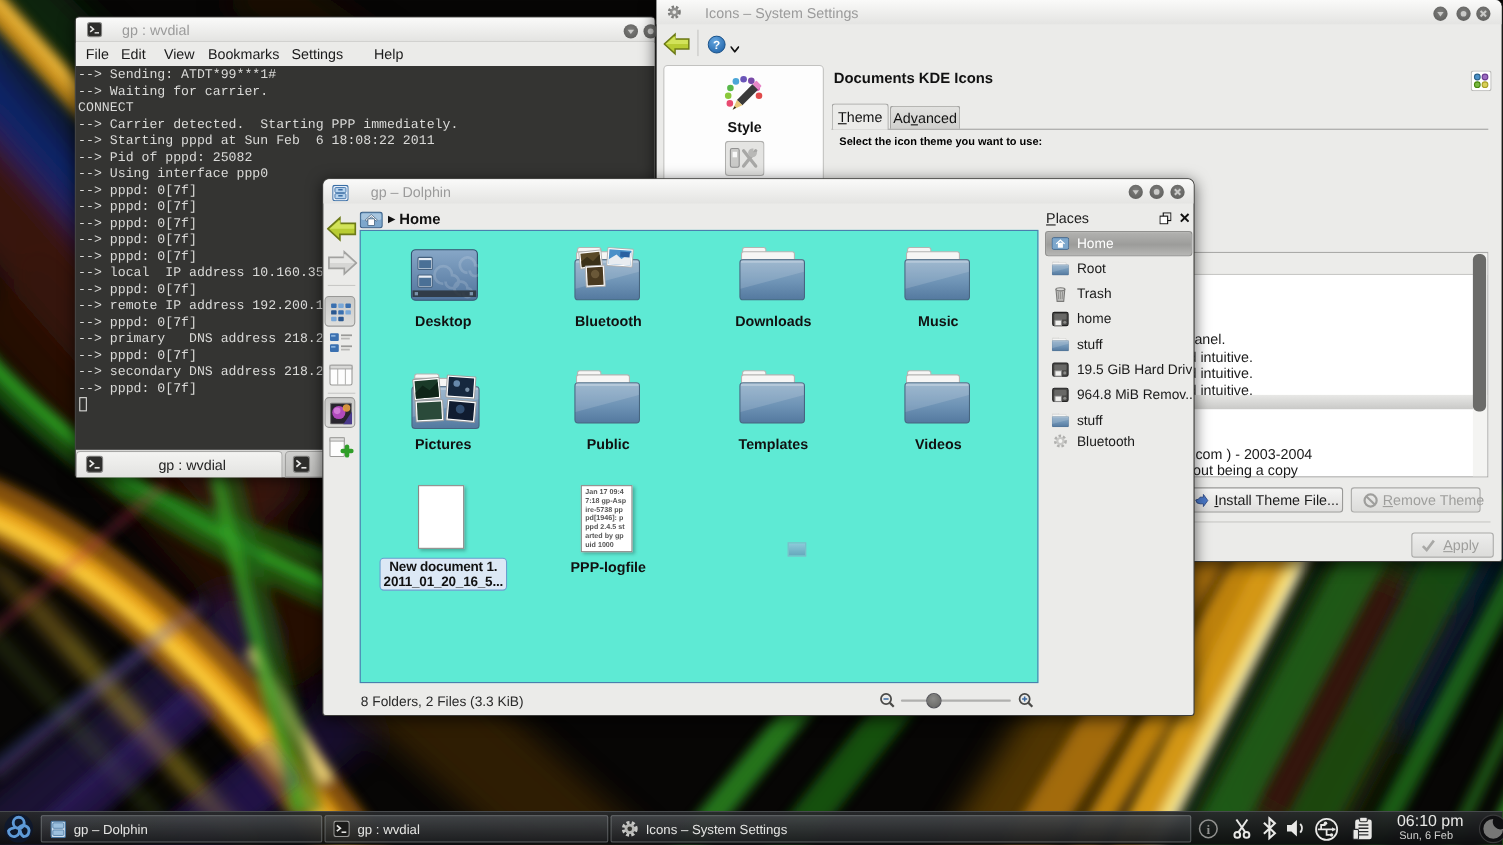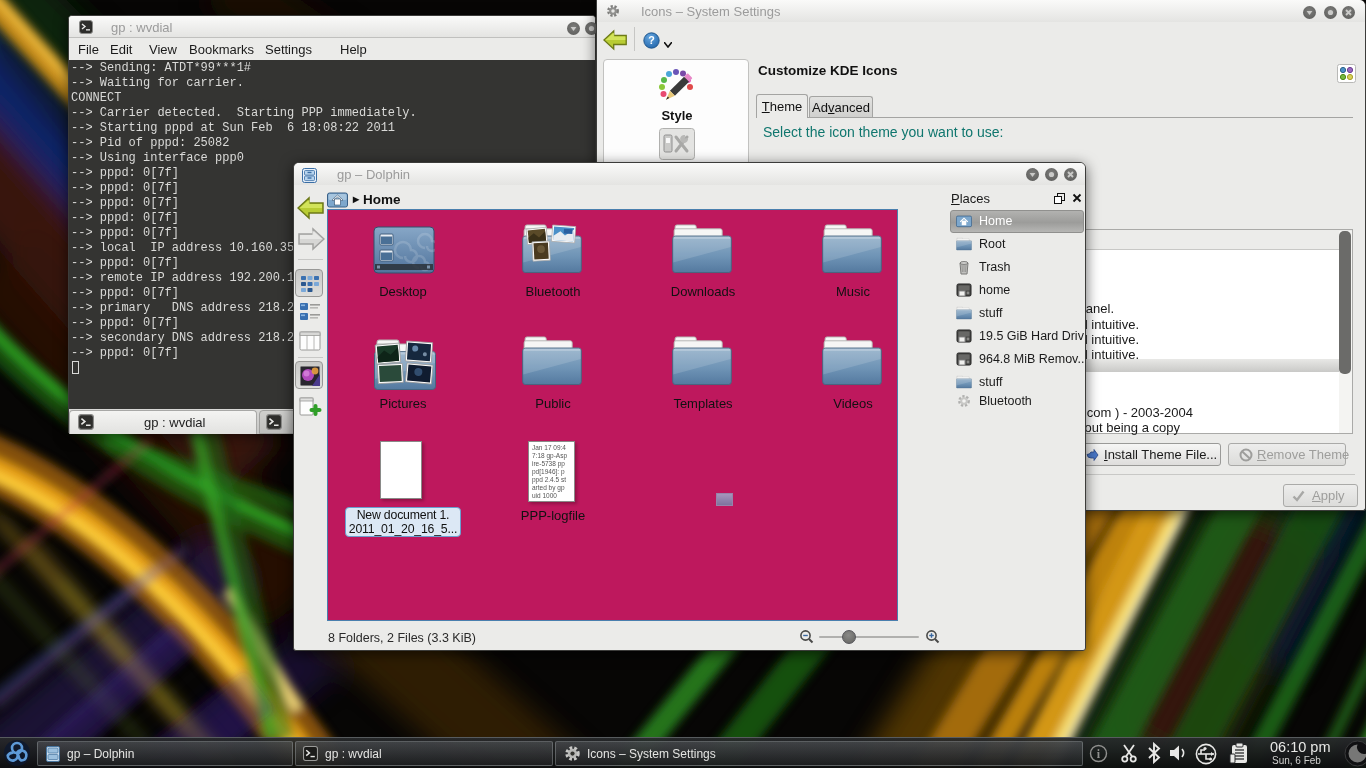--- a/index.html
+++ b/index.html
@@ -247,34 +247,34 @@
     <div class="abs" style="left:0; top:48px; width:146px; text-align:center; font-size:13px; font-weight:bold; color:#111;">Style</div>
     <svg class="abs" style="left:55px; top:68px" width="36" height="32" viewBox="0 0 36 32">
       <rect x="0.5" y="0.5" width="35" height="31" rx="3" fill="#e4e4e2" stroke="#b0b0ae"></rect>
       <rect x="5" y="7" width="8" height="17" rx="1.5" fill="#cacac8" stroke="#909090"></rect>
       <rect x="7" y="10" width="4" height="5" fill="#f8f8f8"></rect>
       <path d="M17 23 L28 9 M17 9 l11 14" stroke="#a8a8a6" stroke-width="3" stroke-linecap="round"></path>
       <path d="M26 7 a4 4 0 1 0 3 3 l-3.2 0.4 z" fill="#b8b8b6"></path>
     </svg>
   </div>
 
-  <div class="abs" style="left:161px; top:63px; font-size:13.5px; font-weight:bold; color:#111;">Customize KDE Icons</div>
+  <div class="abs" style="left:161px; top:63px; font-size:13.5px; font-weight:bold; color:#111;">Documents KDE Icons</div>
   <svg class="abs" style="left:740px; top:64px" width="19" height="19" viewBox="0 0 19 19">
     <rect x="0.5" y="0.5" width="18" height="18" rx="2" fill="#fff" stroke="#b8b8b6"></rect>
     <circle cx="6" cy="6" r="2.6" fill="#4a90c8" stroke="#2a6088"></circle>
       <circle cx="13" cy="6" r="2.6" fill="#9a6ac0" stroke="#6a3a90"></circle>
     <circle cx="6" cy="13" r="2.6" fill="#78b840" stroke="#488810"></circle>
       <circle cx="13" cy="13" r="2.6" fill="#d8d058" stroke="#a8a028"></circle>
   </svg>
 
   <div class="abs" style="left:159px; top:94px; width:52px; height:24px; background:#ebebe9; border:1px solid #a4a4a2; border-bottom:none; border-radius:3px 3px 0 0; z-index:2; font-size:13px; color:#111; text-align:center; line-height:23px;"><span style="text-decoration:underline">T</span>heme</div>
   <div class="abs" style="left:212px; top:96px; width:64px; height:22px; background:linear-gradient(#e2e2e0,#cfcfcd); border:1px solid #a4a4a2; border-bottom:none; border-radius:3px 3px 0 0; font-size:13px; color:#111; text-align:center; line-height:21px;">Ad<span style="text-decoration:underline">v</span>anced</div>
 
   <div class="abs" style="left:159px; top:117px; width:597px; height:320px; border-top:1px solid #a4a4a2; background:#ebebe9;"></div>
-  <div class="abs" style="left:166px; top:124px; font-size:14px; color:#0f766e;">Select the icon theme you want to use:</div>
+  <div class="abs" style="left:166px; top:124px; font-size:10px; color:#000000;font-weight:bold;">Select the icon theme you want to use:</div>
 
   <div class="abs" style="left:163px; top:229px; width:593px; height:205px; background:#fff; border:1px solid #aaaaa8;">
     <div class="abs" style="left:0; top:0; width:591px; height:20px; background:#ececea; border-bottom:1px solid #c8c8c6;"></div>
     <div class="abs" style="left:0; top:129px; width:591px; height:13px; background:linear-gradient(#e8e8e6,#c9c9c7);"></div>
     <div class="abs" style="right:238px; top:71px; font-size:13px; color:#1a1a1a; white-space:nowrap;">to configure panel.</div>
     <div class="abs" style="right:213px; top:87px; font-size:13px; color:#1a1a1a; white-space:nowrap;">simple and intuitive.</div>
     <div class="abs" style="right:213px; top:102px; font-size:13px; color:#1a1a1a; white-space:nowrap;">simple and intuitive.</div>
     <div class="abs" style="right:213px; top:117px; font-size:13px; color:#1a1a1a; white-space:nowrap;">simple and intuitive.</div>
     <div class="abs" style="right:0px; top:1px; width:13px; height:202px; background:#f4f4f2;"></div>
     <div class="abs" style="right:1px; top:1px; width:12px; height:143px; background:#6b6b69; border-radius:5px;"></div>
@@ -391,21 +391,21 @@
   </div>
   <svg class="abs" style="left:5px; top:232px" width="23" height="23" viewBox="0 0 23 23">
     <rect x="1" y="3" width="13" height="17" rx="1" fill="#fdfdfd" stroke="#9a9a98"></rect>
     <rect x="1" y="3" width="13" height="3" fill="#e0e0de" stroke="#9a9a98" stroke-width="0.8"></rect>
     <g stroke="#2f9e28" stroke-width="4" stroke-linecap="round">
         <line x1="16.5" y1="11" x2="16.5" y2="19"></line>
         <line x1="12.5" y1="15" x2="20.5" y2="15"></line>
       </g>
   </svg>
 
-  <div class="abs" style="left:33px; top:46px; width:571px; height:412px; background:#be185d; border:1px solid #4a7fae;">
+  <div class="abs" style="left:33px; top:46px; width:617px; height:412px; background:#5eead4; border:1px solid #4a7fae;font-weight:bold;">
 
     <svg class="abs" style="left:45px; top:16px" width="62" height="48" viewBox="0 0 62 48">
       <defs>
           <linearGradient id="dsk" x1="0" y1="0" x2="0" y2="1">
             <stop offset="0" stop-color="#87a7c7"></stop>
             <stop offset="1" stop-color="#51749c"></stop>
           </linearGradient>
         </defs>
       <rect x="1" y="1" width="60" height="46" rx="4" fill="url(#dsk)" stroke="#33506e"></rect>
       <g fill="none" stroke="#ffffff" opacity="0.15" stroke-width="2.5">

